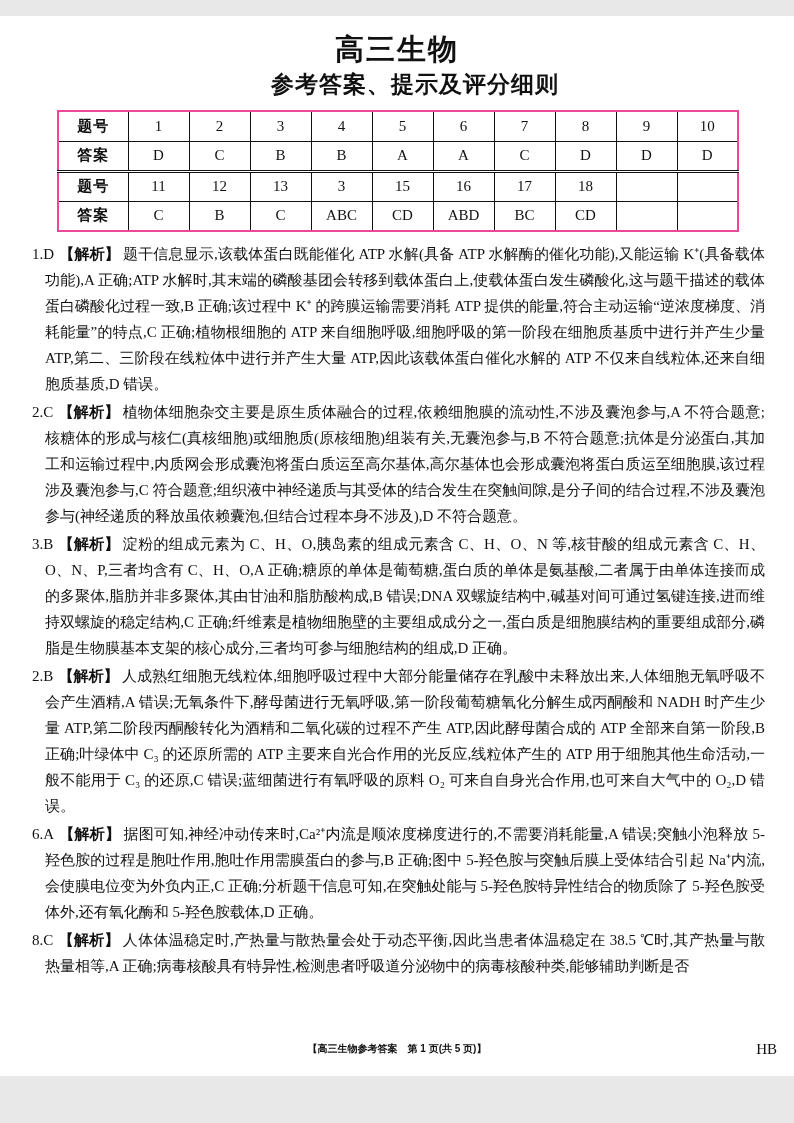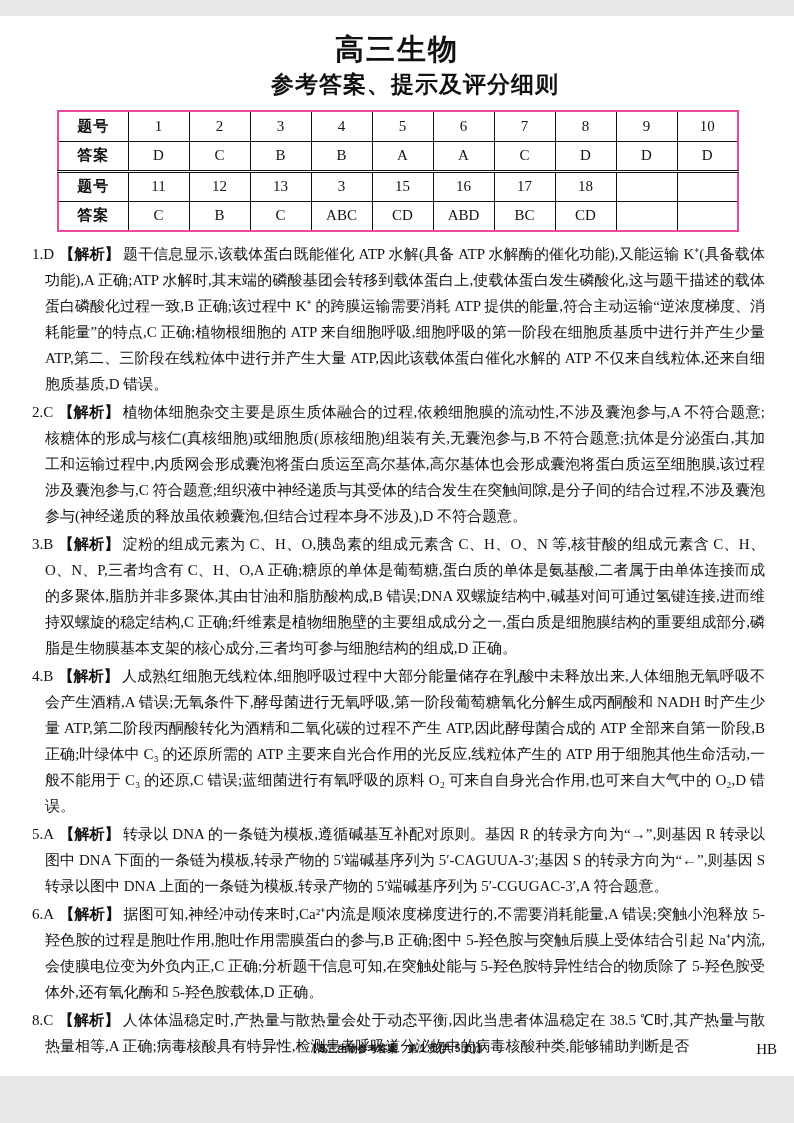--- a/index.html
+++ b/index.html
@@ -171,22 +171,21 @@
       <td></td>
       <td></td>
     </tr>
   </tbody>
     </table>
 
   <div class="explanations">
     <p class="exp"><span class="exp-num">1.D</span><span class="exp-label">【解析】</span><span>题干信息显示,该载体蛋白既能催化 ATP 水解(具备 ATP 水解酶的催化功能),又能运输 K⁺(具备载体功能),A 正确;ATP 水解时,其末端的磷酸基团会转移到载体蛋白上,使载体蛋白发生磷酸化,这与题干描述的载体蛋白磷酸化过程一致,B 正确;该过程中 K⁺ 的跨膜运输需要消耗 ATP 提供的能量,符合主动运输“逆浓度梯度、消耗能量”的特点,C 正确;植物根细胞的 ATP 来自细胞呼吸,细胞呼吸的第一阶段在细胞质基质中进行并产生少量 ATP,第二、三阶段在线粒体中进行并产生大量 ATP,因此该载体蛋白催化水解的 ATP 不仅来自线粒体,还来自细胞质基质,D 错误。</span></p>
     <p class="exp"><span class="exp-num">2.C</span><span class="exp-label">【解析】</span><span>植物体细胞杂交主要是原生质体融合的过程,依赖细胞膜的流动性,不涉及囊泡参与,A 不符合题意;核糖体的形成与核仁(真核细胞)或细胞质(原核细胞)组装有关,无囊泡参与,B 不符合题意;抗体是分泌蛋白,其加工和运输过程中,内质网会形成囊泡将蛋白质运至高尔基体,高尔基体也会形成囊泡将蛋白质运至细胞膜,该过程涉及囊泡参与,C 符合题意;组织液中神经递质与其受体的结合发生在突触间隙,是分子间的结合过程,不涉及囊泡参与(神经递质的释放虽依赖囊泡,但结合过程本身不涉及),D 不符合题意。</span></p>
     <p class="exp"><span class="exp-num">3.B</span><span class="exp-label">【解析】</span><span>淀粉的组成元素为 C、H、O,胰岛素的组成元素含 C、H、O、N 等,核苷酸的组成元素含 C、H、O、N、P,三者均含有 C、H、O,A 正确;糖原的单体是葡萄糖,蛋白质的单体是氨基酸,二者属于由单体连接而成的多聚体,脂肪并非多聚体,其由甘油和脂肪酸构成,B 错误;DNA 双螺旋结构中,碱基对间可通过氢键连接,进而维持双螺旋的稳定结构,C 正确;纤维素是植物细胞壁的主要组成成分之一,蛋白质是细胞膜结构的重要组成部分,磷脂是生物膜基本支架的核心成分,三者均可参与细胞结构的组成,D 正确。</span></p>
-    <p class="exp"><span class="exp-num">4.B</span><span class="exp-label">【解析】</span><span>人成熟红细胞无线粒体,细胞呼吸过程中大部分能量储存在乳酸中未释放出来,人体细胞无氧呼吸不会产生酒精,A 错误;无氧条件下,酵母菌进行无氧呼吸,第一阶段葡萄糖氧化分解生成丙酮酸和 NADH 时产生少量 ATP,第二阶段丙酮酸转化为酒精和二氧化碳的过程不产生 ATP,因此酵母菌合成的 ATP 全部来自第一阶段,B 正确;叶绿体中 C₃ 的还原所需的 ATP 主要来自光合作用的光反应,线粒体产生的 ATP 用于细胞其他生命活动,一般不能用于 C₃ 的还原,C 错误;蓝细菌进行有氧呼吸的原料 O₂ 可来自自身光合作用,也可来自大气中的 O₂,D 错误。</span></p>
-    <p class="exp"><span class="exp-num">5.A</span><span class="exp-label">【解析】</span><span>转录以 DNA 的一条链为模板,遵循碱基互补配对原则。基因 R 的转录方向为“→”,则基因 R 转录以图中 DNA 下面的一条链为模板,转录产物的 5′端碱基序列为 5′-CAGUUA-3′;基因 S 的转录方向为“←”,则基因 S 转录以图中 DNA 上面的一条链为模板,转录产物的 5′端碱基序列为 5′-CGUGAC-3′,A 符合题意。</span></p>
+    <p class="exp"><span class="exp-num">2.B</span><span class="exp-label">【解析】</span><span>人成熟红细胞无线粒体,细胞呼吸过程中大部分能量储存在乳酸中未释放出来,人体细胞无氧呼吸不会产生酒精,A 错误;无氧条件下,酵母菌进行无氧呼吸,第一阶段葡萄糖氧化分解生成丙酮酸和 NADH 时产生少量 ATP,第二阶段丙酮酸转化为酒精和二氧化碳的过程不产生 ATP,因此酵母菌合成的 ATP 全部来自第一阶段,B 正确;叶绿体中 C₃ 的还原所需的 ATP 主要来自光合作用的光反应,线粒体产生的 ATP 用于细胞其他生命活动,一般不能用于 C₃ 的还原,C 错误;蓝细菌进行有氧呼吸的原料 O₂ 可来自自身光合作用,也可来自大气中的 O₂,D 错误。</span></p>
     <p class="exp"><span class="exp-num">6.A</span><span class="exp-label">【解析】</span><span>据图可知,神经冲动传来时,Ca²⁺内流是顺浓度梯度进行的,不需要消耗能量,A 错误;突触小泡释放 5-羟色胺的过程是胞吐作用,胞吐作用需膜蛋白的参与,B 正确;图中 5-羟色胺与突触后膜上受体结合引起 Na⁺内流,会使膜电位变为外负内正,C 正确;分析题干信息可知,在突触处能与 5-羟色胺特异性结合的物质除了 5-羟色胺受体外,还有氧化酶和 5-羟色胺载体,D 正确。</span></p>
     <p class="exp"><span class="exp-num">8.C</span><span class="exp-label">【解析】</span><span>人体体温稳定时,产热量与散热量会处于动态平衡,因此当患者体温稳定在 38.5 ℃时,其产热量与散热量相等,A 正确;病毒核酸具有特异性,检测患者呼吸道分泌物中的病毒核酸种类,能够辅助判断是否</span></p>
   </div>
 
   <div class="footer">
     <div class="footer-label">【高三生物参考答案　第 1 页(共 5 页)】</div>
     <div class="footer-code">HB</div>
   </div>
 
 </div>

